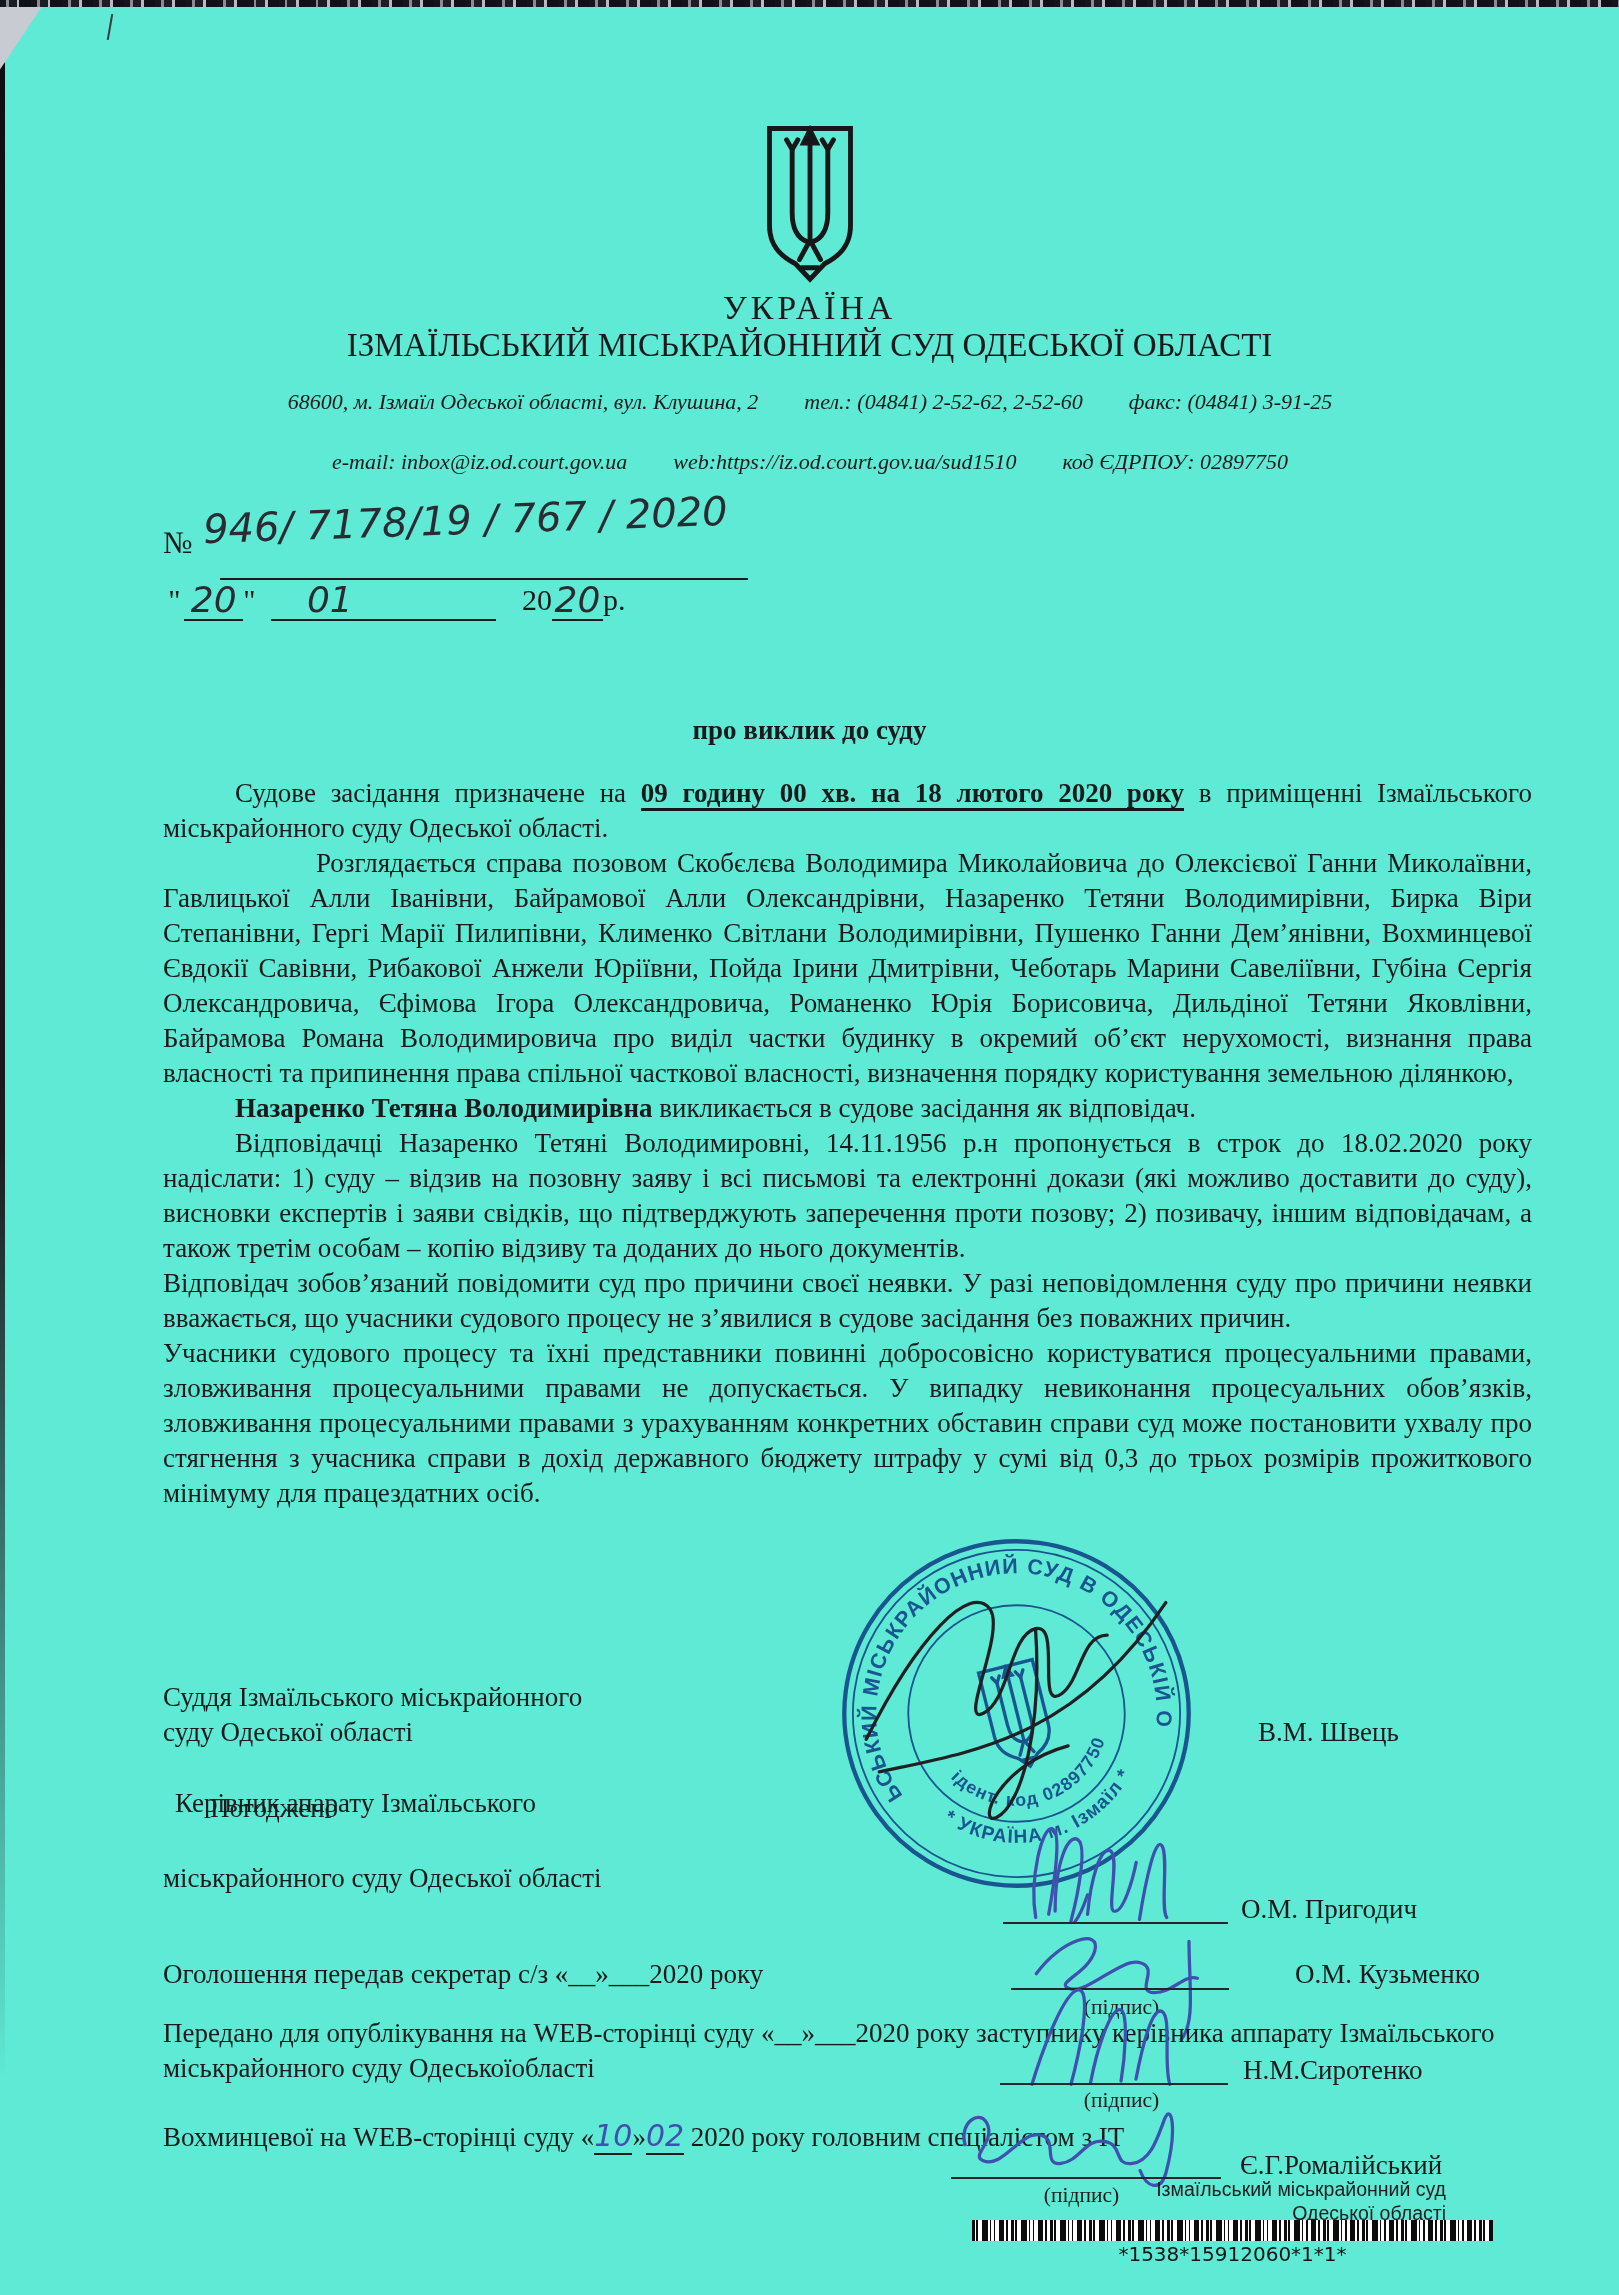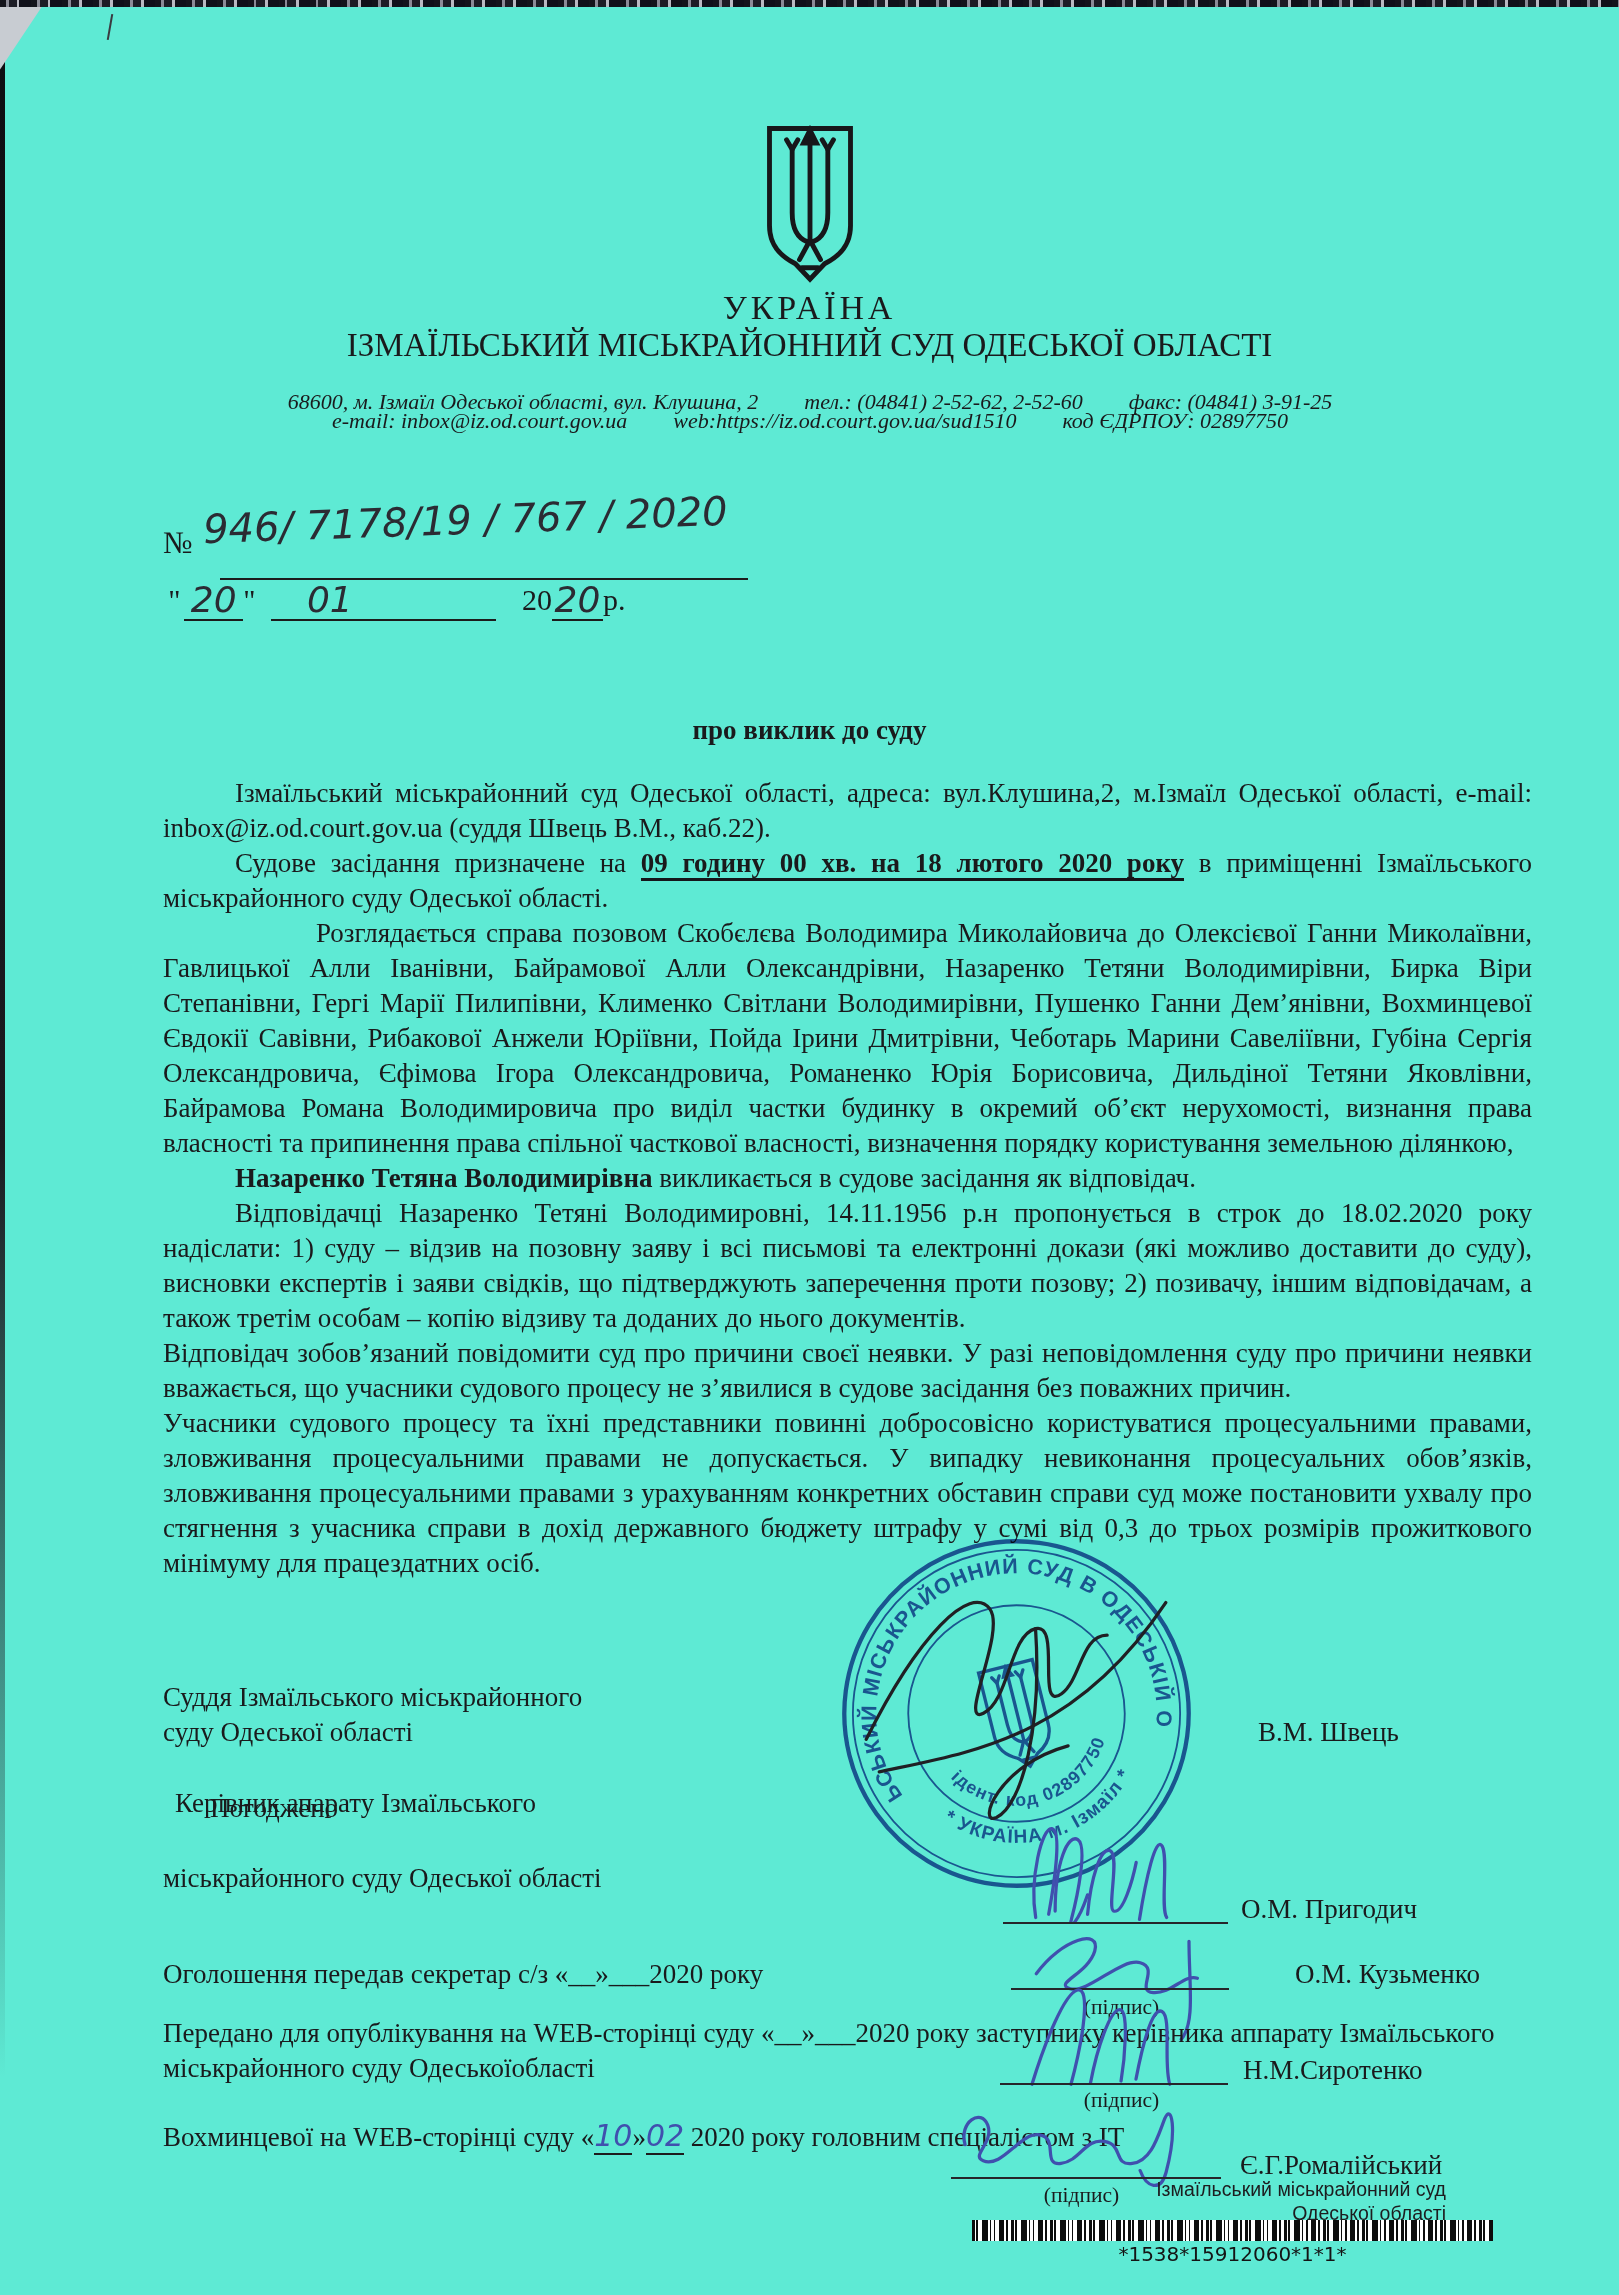--- a/index.html
+++ b/index.html
@@ -12,21 +12,21 @@
     background:linear-gradient(#0e0e12 0%,#1b1b20 55%,rgba(30,30,36,0) 100%);}
   .scan-corner{position:absolute;left:0;top:6.5px;width:42px;height:63px;background:#c8ccd2;
     clip-path:polygon(0 0,100% 0,0 100%);}
   .pen-fleck{position:absolute;left:109px;top:14.3px;width:2px;height:26px;background:#3a3a40;transform:rotate(10deg);}
   
   .emblem{position:absolute;left:50%;top:122px;transform:translateX(-50%);height:162px;width:103px;color:#17171a;}
   .country{position:absolute;left:0;top:289px;width:100%;text-align:center;font-size:34px;letter-spacing:3.9px;}
   .court-name{position:absolute;left:0;top:327px;width:100%;text-align:center;font-size:33px;}
   .addr{position:absolute;left:61px;width:1498px;display:flex;justify-content:center;gap:46px;
         font-style:italic;font-size:22px;white-space:nowrap;}
-  .addr1{top:389px;} .addr2{top:408px;justify-content:center;}
+  .addr1{top:389px;} .addr2{top:449px;justify-content:center;}
   
   .case-block{position:absolute;left:163px;top:502px;width:651px;height:137px;}
   .no-sign{position:absolute;left:0;top:23px;font-size:31px;}
   .hand{font-family:"DejaVu Sans",sans-serif;font-style:italic;color:#2b2b33;}
   .hand-blue{color:#4050ae;}
   .case-num{position:absolute;left:40px;top:-5.2px;font-size:40px;transform:rotate(-2deg);white-space:nowrap;}
   .num-underline{position:absolute;left:57px;top:76px;width:528px;border-top:2.6px solid #1c1c1c;}
   .date-row{position:absolute;left:5.2px;top:78px;display:flex;align-items:flex-end;font-size:30px;}
   .d-q{padding:0 3.9px 3.9px 0;}
   .d-day{font-size:36px;border-bottom:2.6px solid #1c1c1c;padding:0 6.5px;line-height:39px;}
@@ -113,21 +113,20 @@
       <span class="d-month-line hand">01</span>
       <span class="d-year-print">20</span>
       <span class="d-year-hand hand">20</span>
       <span class="d-r">р.</span>
     </div>
   </div>
 
   <div class="title2">про виклик до суду</div>
 
   <div class="body-text">
-    <p class="ind1">Ізмаїльський міськрайонний суд Одеської області, адреса: вул.Клушина,2, м.Ізмаїл Одеської області, e-mail: inbox@iz.od.court.gov.ua (суддя Швець В.М., каб.22).</p>
     <p class="ind1">
       <span>Судове засідання призначене на </span><span class="bu">09 годину 00 хв. на 18 лютого 2020 року</span><span> в приміщенні Ізмаїльського міськрайонного суду Одеської області.</span>
     </p>
     <p class="ind2">Розглядається справа позовом Скобєлєва Володимира Миколайовича до Олексієвої Ганни Миколаївни, Гавлицької Алли Іванівни, Байрамової Алли Олександрівни, Назаренко Тетяни Володимирівни, Бирка Віри Степанівни, Гергі Марії Пилипівни, Клименко Світлани Володимирівни, Пушенко Ганни Дем’янівни, Вохминцевої Євдокії Савівни, Рибакової Анжели Юріївни, Пойда Ірини Дмитрівни, Чеботарь Марини Савеліївни, Губіна Сергія Олександровича, Єфімова Ігора Олександровича, Романенко Юрія Борисовича, Дильдіної Тетяни Яковлівни, Байрамова Романа Володимировича про виділ частки будинку в окремий об’єкт нерухомості, визнання права власності та припинення права спільної часткової власності, визначення порядку користування земельною ділянкою,</p>
     <p class="ind1">
       <span class="bold">Назаренко Тетяна Володимирівна</span><span> викликається в судове засідання як відповідач.</span>
     </p>
     <p class="ind1">Відповідачці Назаренко Тетяні Володимировні, 14.11.1956 р.н пропонується в строк до 18.02.2020 року надіслати: 1) суду – відзив на позовну заяву і всі письмові та електронні докази (які можливо доставити до суду), висновки експертів і заяви свідків, що підтверджують заперечення проти позову; 2) позивачу, іншим відповідачам, а також третім особам – копію відзиву та доданих до нього документів.</p>
     <p>Відповідач зобов’язаний повідомити суд про причини своєї неявки. У разі неповідомлення суду про причини неявки вважається, що учасники судового процесу не з’явилися в судове засідання без поважних причин.</p>
     <p>Учасники судового процесу та їхні представники повинні добросовісно користуватися процесуальними правами, зловживання процесуальними правами не допускається. У випадку невиконання процесуальних обов’язків, зловживання процесуальними правами з урахуванням конкретних обставин справи суд може постановити ухвалу про стягнення з учасника справи в дохід державного бюджету штрафу у сумі від 0,3 до трьох розмірів прожиткового мінімуму для працездатних осіб.</p>

